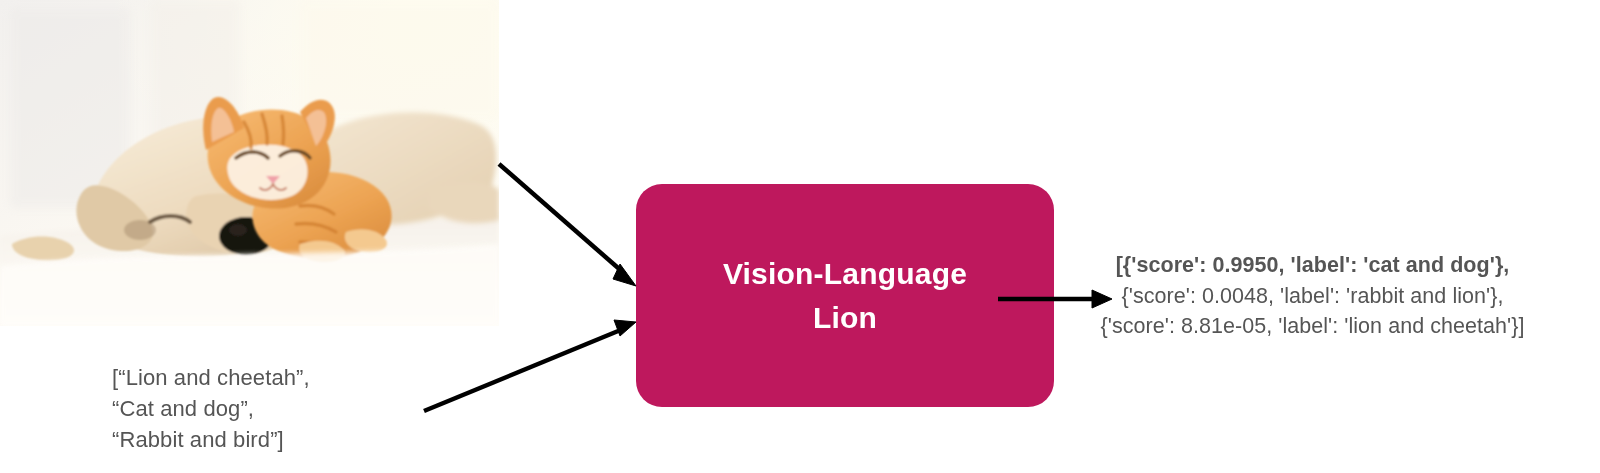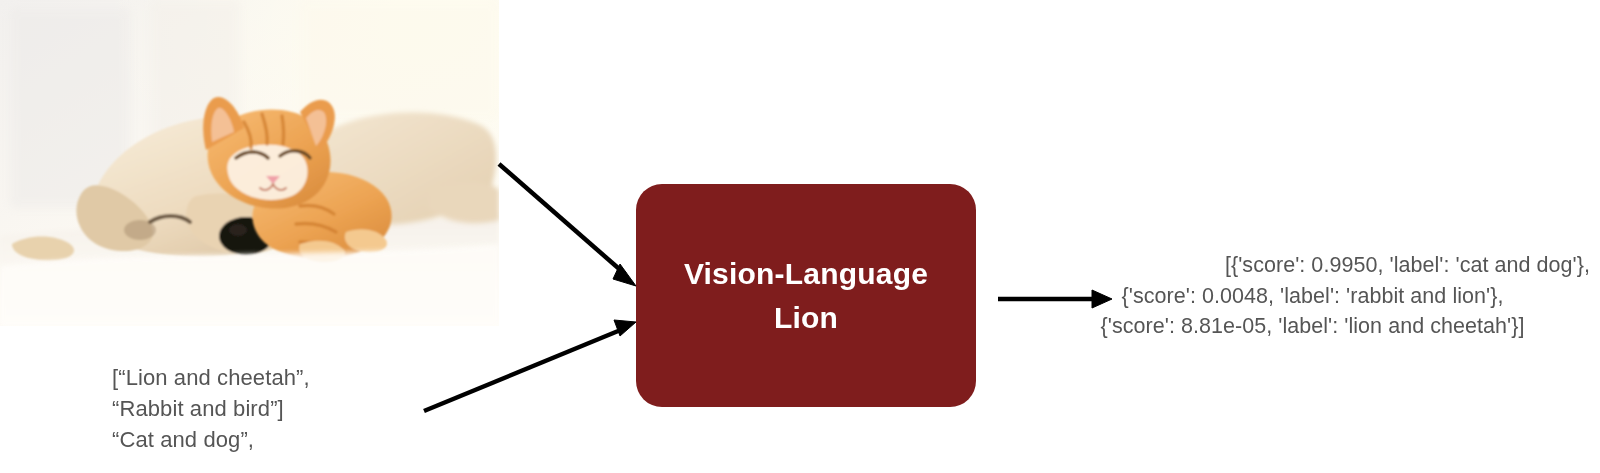--- a/index.html
+++ b/index.html
@@ -49,23 +49,23 @@
   }
   #prompt-list .prompt-line {
     white-space: nowrap;
   }
 
   
   #model-box {
     position: absolute;
     left: 636px;
     top: 184px;
-    width: 340px;
+    width: 418px;
     height: 223px;
-    background: #7f1d1d;
+    background: #be185d;
     border-radius: 26px;
     display: flex;
     align-items: center;
     justify-content: center;
   }
   #model-box-label {
     color: #ffffff;
     font-size: 30px;
     font-weight: bold;
     line-height: 1.45;
@@ -83,22 +83,21 @@
     text-align: center;
     color: #555555;
     font-size: 21.5px;
     line-height: 1.42;
     letter-spacing: 0.05px;
   }
   #output-block .out-line {
     white-space: nowrap;
   }
   #output-block .out-line.bold {
-    font-weight: normal;
-    text-align: right;
+    font-weight: bold;
   }
 
   
   #arrow-layer {
     position: absolute;
     left: 0;
     top: 0;
     width: 1600px;
     height: 473px;
     pointer-events: none;
@@ -228,22 +227,22 @@
         <path d="M346 232 C 362 226, 380 230, 386 240 C 390 248, 380 254, 364 252
                  C 348 250, 342 240, 346 232 Z" fill="#f4c98f"></path>
       </g>
 
       <path d="M0 266 C 140 250, 340 258, 499 244 L499 326 L0 326 Z" fill="#fffdf9" opacity="0.85" filter="url(#blurMed)"></path>
     </svg>
   </div>
 
   <div id="prompt-list">
     <div class="prompt-line">[“Lion and cheetah”,</div>
+    <div class="prompt-line">“Cat and dog”,</div>
     <div class="prompt-line">“Rabbit and bird”]</div>
-    <div class="prompt-line">“Cat and dog”,</div>
   </div>
 
   <div id="model-box">
     <div id="model-box-label">
       <div>Vision-Language</div>
       <div>Lion</div>
     </div>
   </div>
 
   <div id="output-block">

